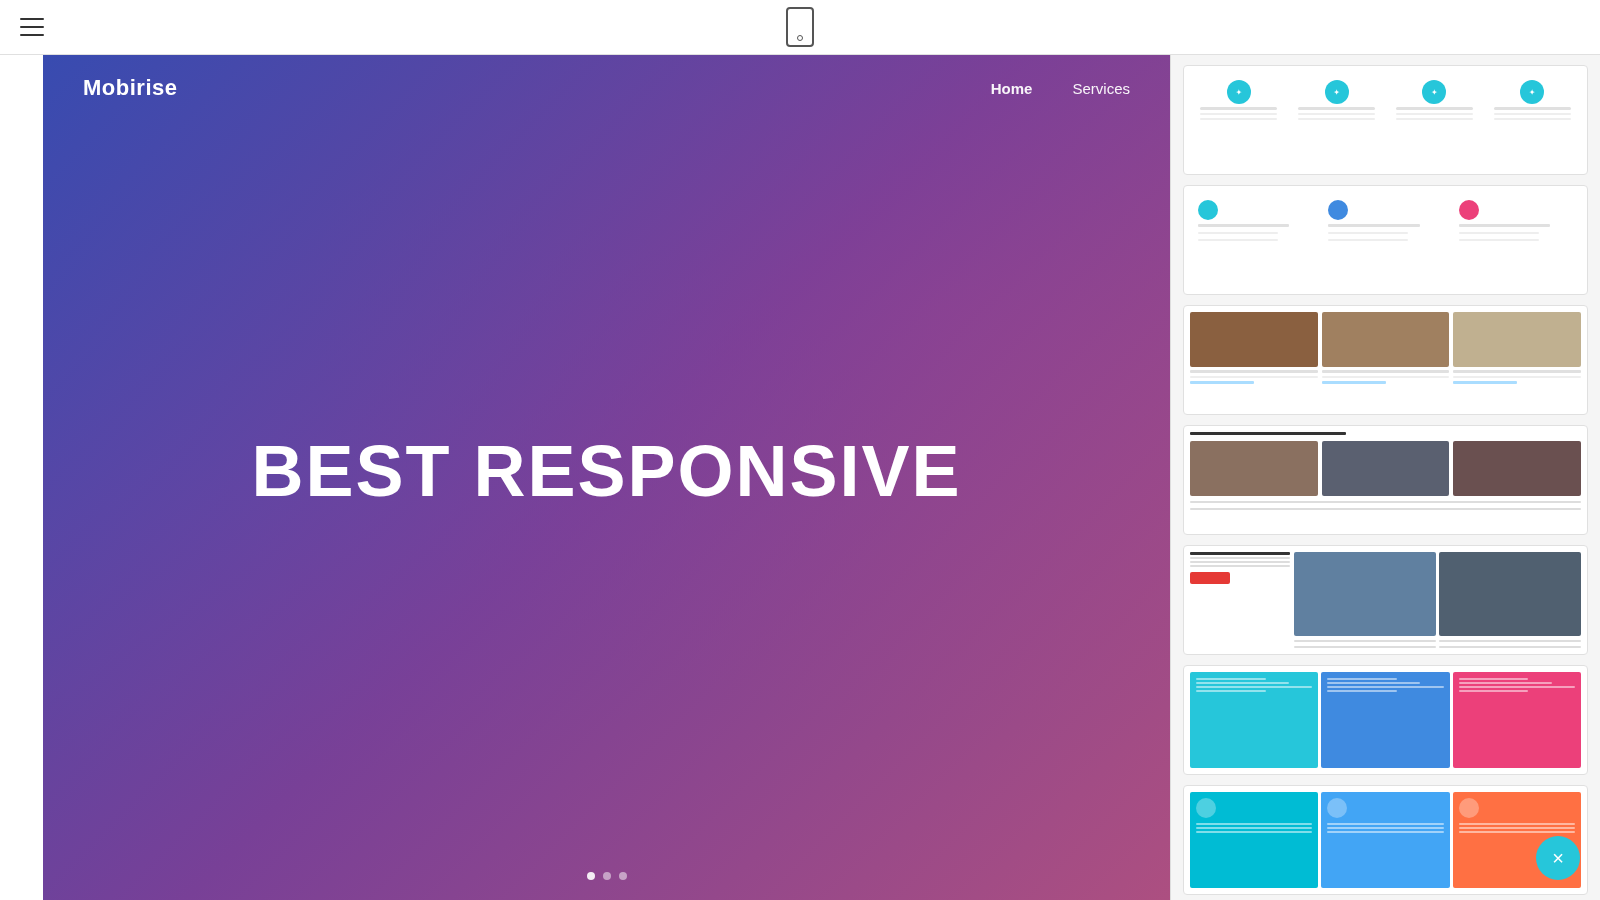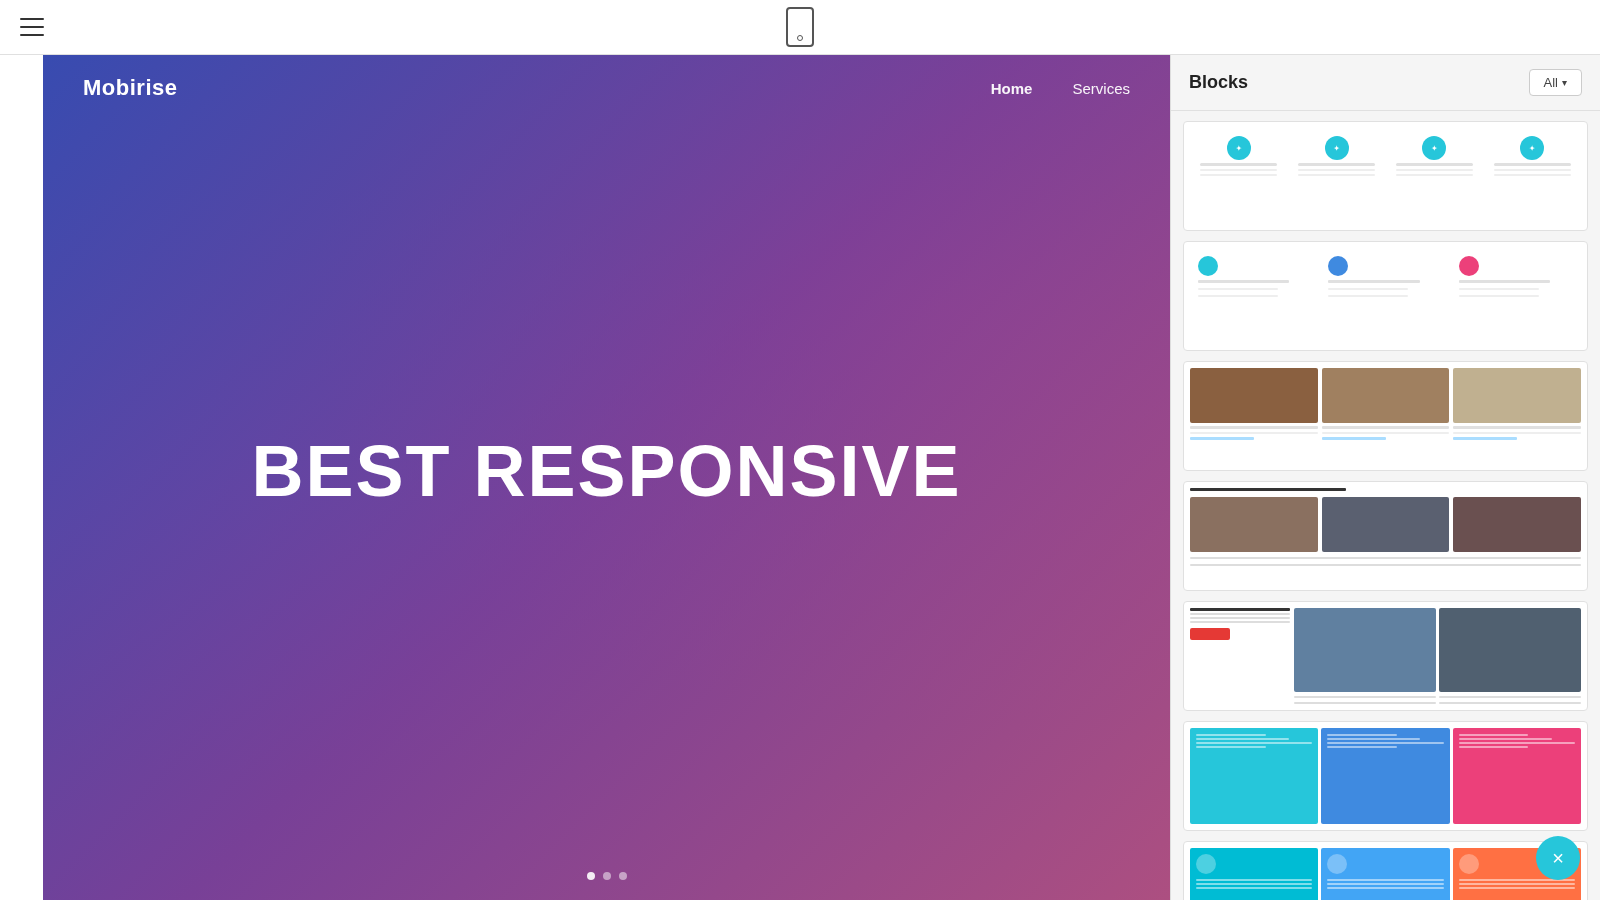--- a/index.html
+++ b/index.html
@@ -518,24 +518,20 @@
 
       <div class="hero-dots">
         <div class="hero-dot active"></div>
         <div class="hero-dot"></div>
         <div class="hero-dot"></div>
       </div>
     </div>
   </div>
 
   <div class="sidebar">
-    <div class="sidebar-header">
-      <span class="sidebar-title">Blocks</span>
-      <button class="all-btn">All</button>
-    </div>
 
     <div class="blocks-list">
 
       <div class="block-card">
         <div class="block-card-inner bc1">
           <div class="bc1-col">
             <div class="bc1-icon"></div>
             <div class="bc1-line"></div>
             <div class="bc1-line sm"></div>
             <div class="bc1-line sm"></div>

